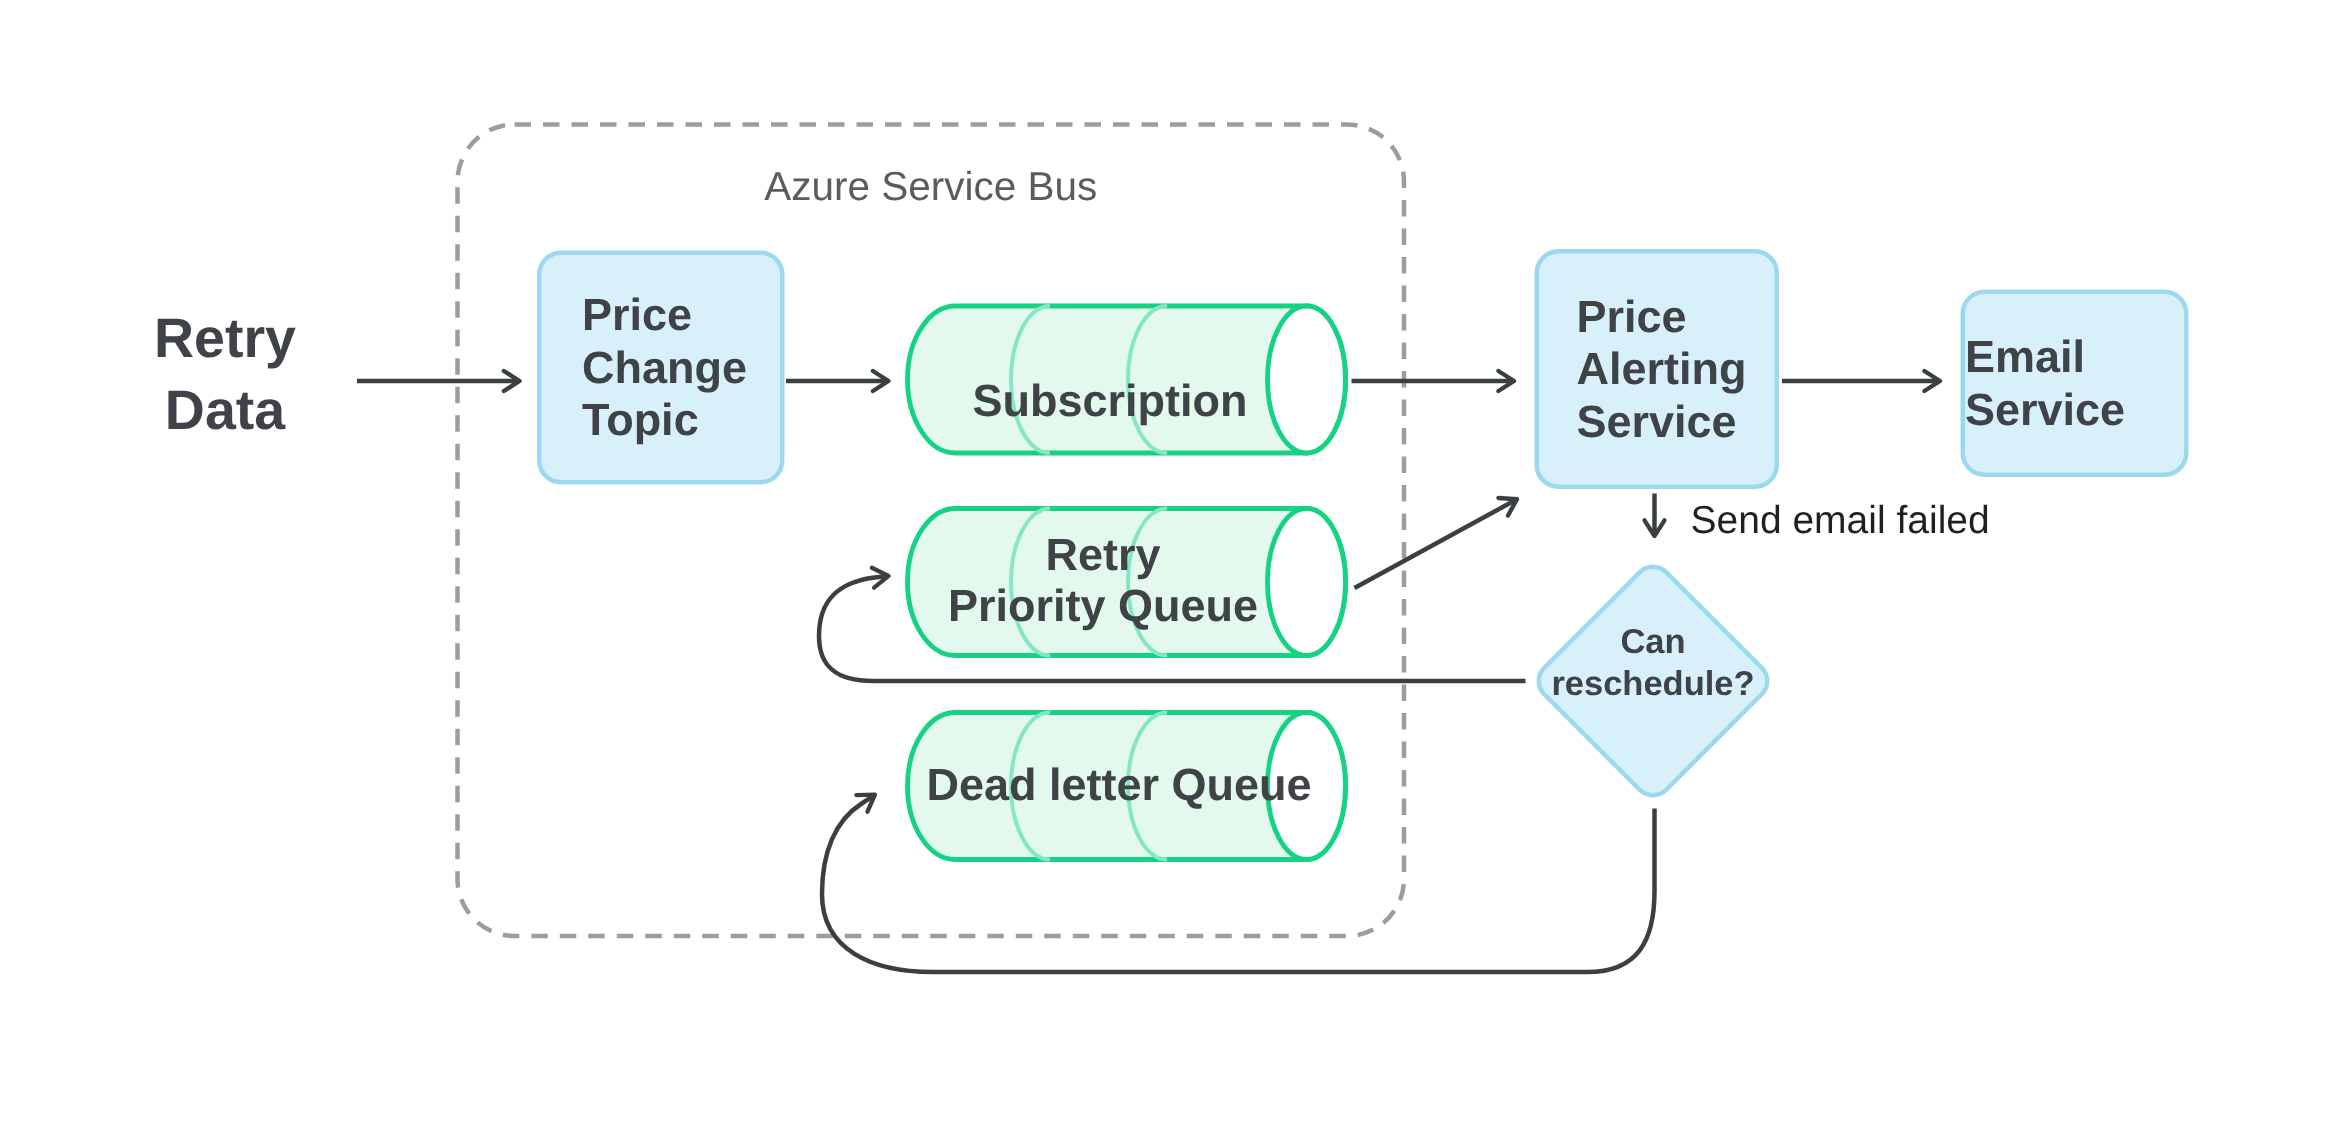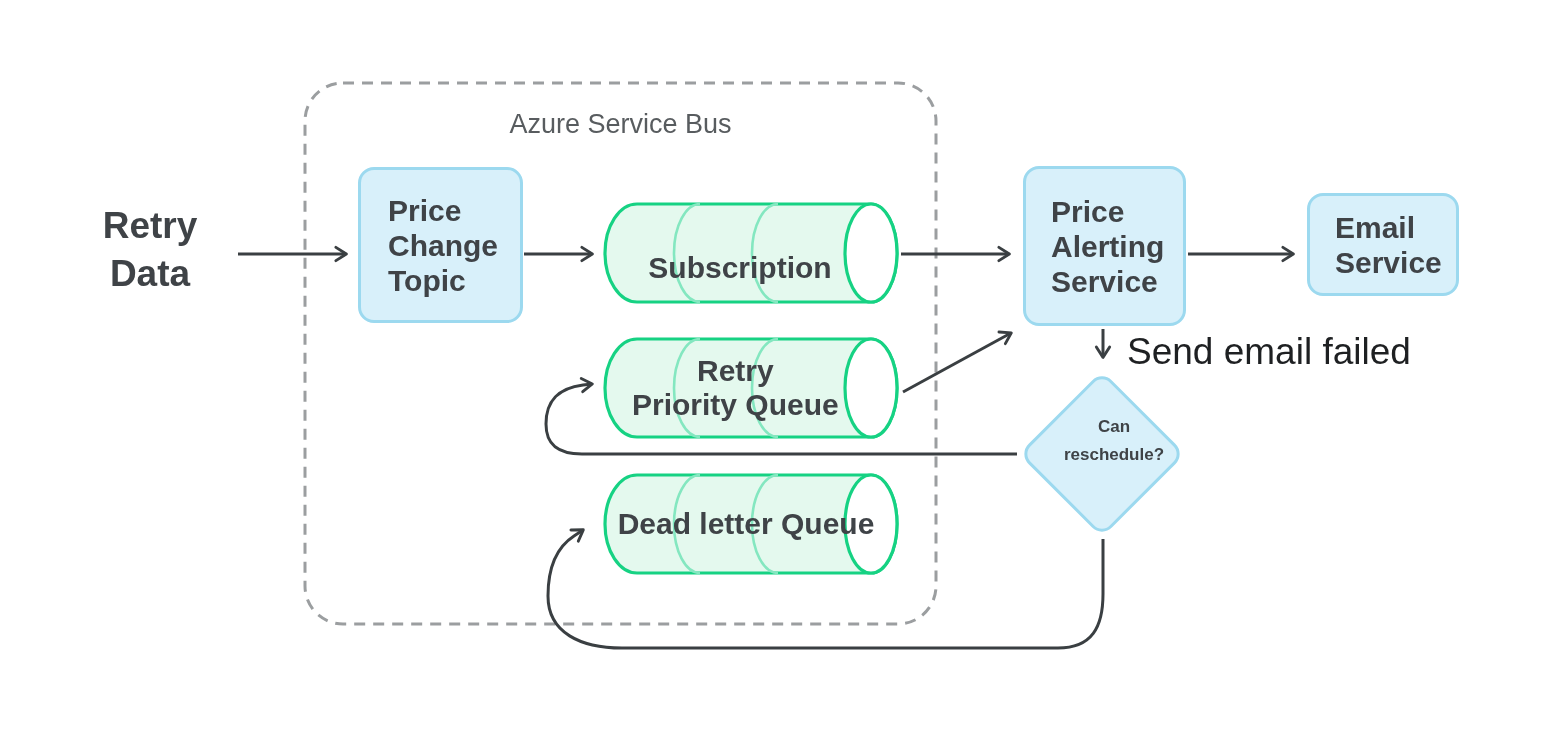--- a/index.html
+++ b/index.html
@@ -40,25 +40,25 @@
     position:absolute;text-align:center;color:var(--muted);
     font-weight:400;font-size:27px;white-space:pre-line;
   }
   .diamond{
     position:absolute;left:1043px;top:395px;width:118px;height:118px;
     background:var(--node-fill);border:3px solid var(--node-border);
     border-radius:14px;transform:rotate(45deg);
   }
   .diamond-label{
     position:absolute;left:1027px;top:413px;width:150px;text-align:center;
-    color:var(--text);font-weight:700;font-size:17px;line-height:28px;white-space:pre-line;margin-left:12px;
+    color:var(--text);font-weight:700;font-size:23px;line-height:28px;white-space:pre-line;
   }
   .edge-label{
     position:absolute;left:1127px;top:331px;color:var(--edge-text);
-    font-weight:400;font-size:37px;white-space:pre-line;
+    font-weight:400;font-size:26px;white-space:pre-line;
   }
   .qlabel{position:absolute;display:flex;align-items:center;font-weight:700;color:var(--text);white-space:pre-line;}
   .q-sub{left:607px;top:204px;width:266px;height:127px;justify-content:center;font-size:30px;}
   .q-retry{left:632px;top:339px;height:98px;font-size:30px;line-height:34px;text-align:center;}
   .q-dead{left:605px;top:475px;width:282px;height:98px;justify-content:center;font-size:30px;}
 </style>
 </head>
 <body>
 
 <div class="stage">
@@ -115,21 +115,21 @@
 Change
 Topic</span>
   </div>
 
   <div class="node" style="left:1023px;top:166px;width:163px;height:160px;padding-left:25px;">
     <span>Price
 Alerting
 Service</span>
   </div>
 
-  <div class="node" style="left:1307px;top:193px;width:152px;height:103px;padding-left:25px;">
+  <div class="node" style="left:1307px;top:193px;width:152px;height:125px;">
     <span>Email
 Service</span>
   </div>
 
   <div class="diamond"></div>
   <div class="diamond-label">Can
 reschedule?</div>
 
   <div class="qlabel q-sub">Subscription</div>
   <div class="qlabel q-retry">Retry

